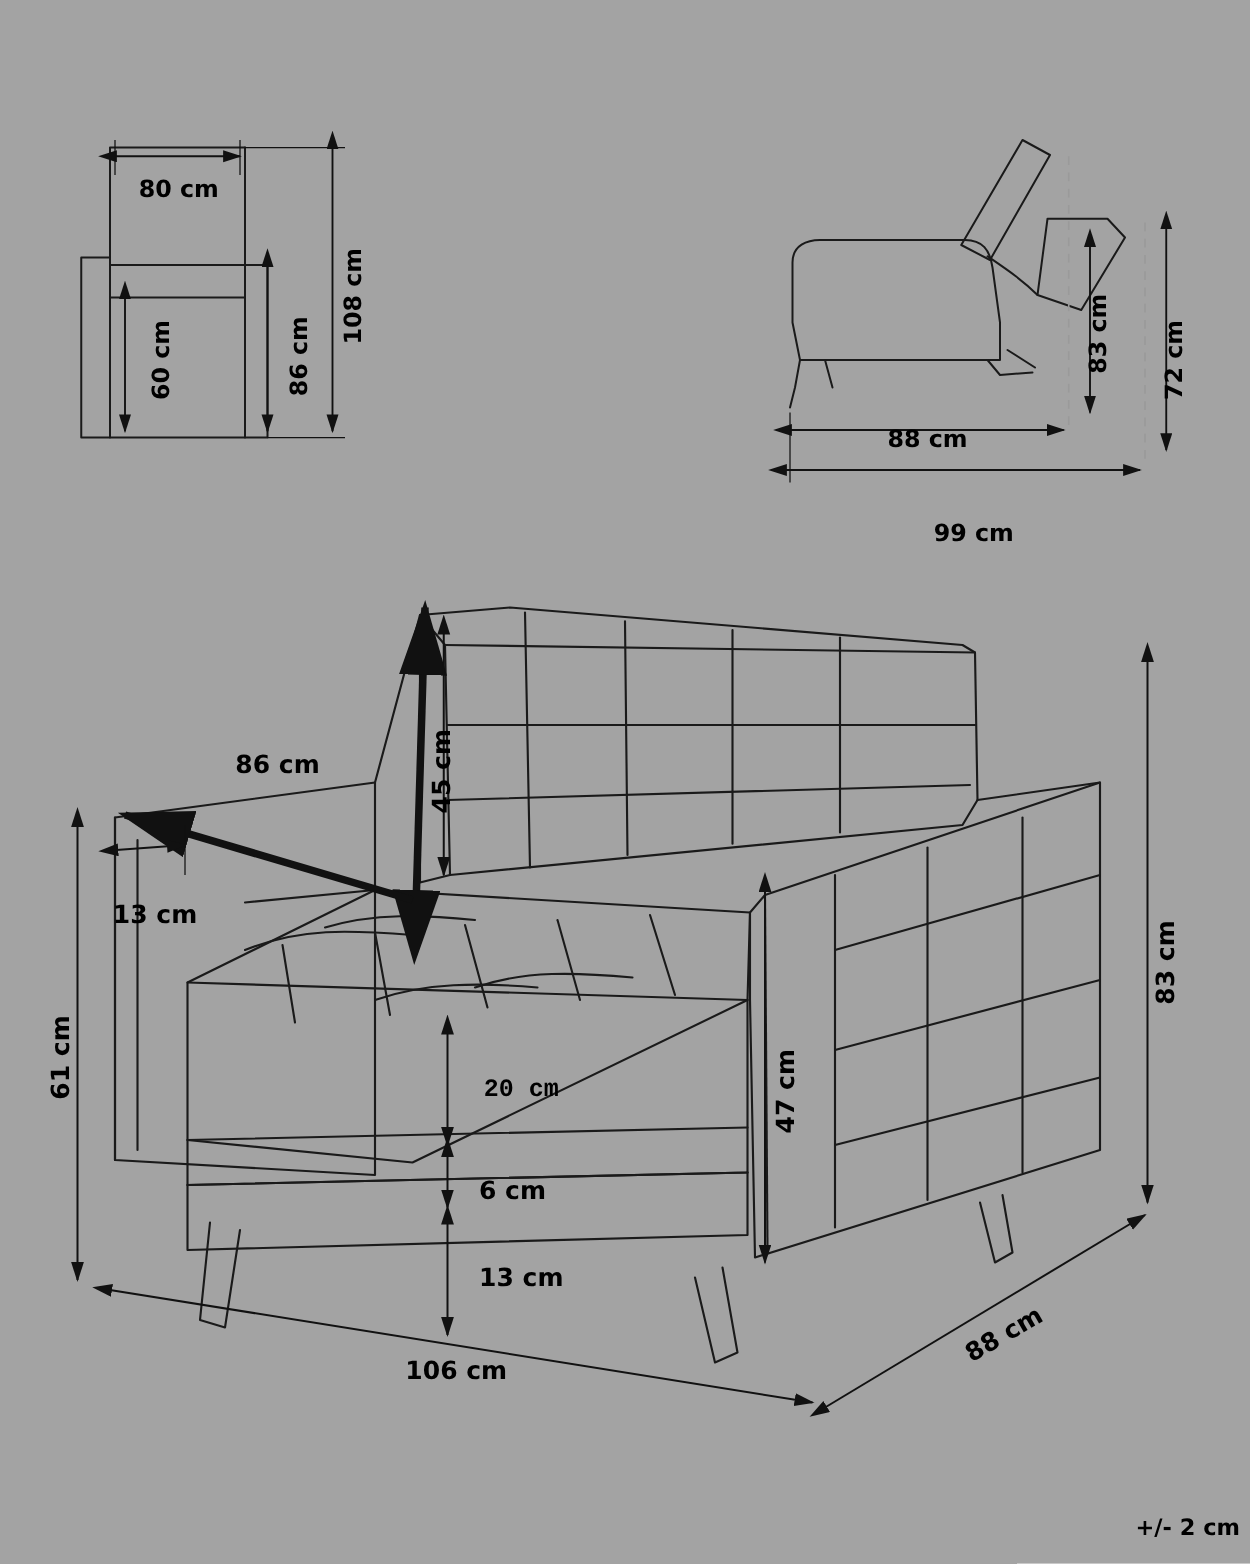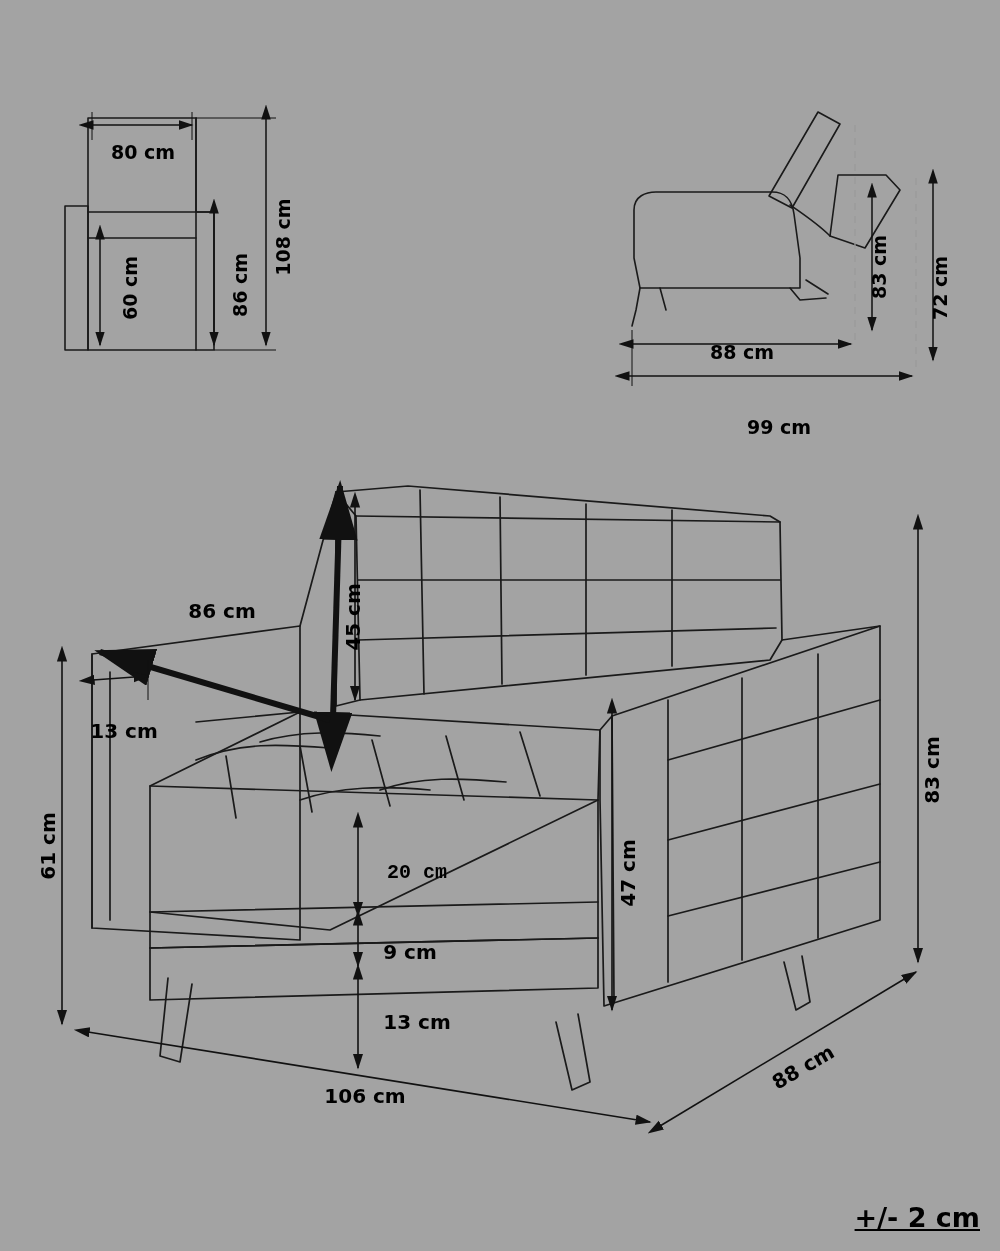--- a/index.html
+++ b/index.html
@@ -199,22 +199,22 @@
   <div class="dim-label rot90" style="left:879px; top:267px; font-size:19px;">83 cm</div>
   <div class="dim-label rot90" style="left:940px; top:288px; font-size:19px;">72 cm</div>
   <div class="dim-label flat" style="left:742px; top:352px; font-size:19px;">88 cm</div>
   <div class="dim-label flat" style="left:779px; top:391px; font-size:19px;margin-top:36px;">99 cm</div>
 
   <div class="dim-label flat" style="left:222px; top:611px; font-size:20px;">86 cm</div>
   <div class="dim-label rot90" style="left:353px; top:617px; font-size:20px;">45 cm</div>
   <div class="dim-label flat" style="left:124px; top:731px; font-size:20px;">13 cm</div>
   <div class="dim-label rot90" style="left:48px; top:846px; font-size:20px;">61 cm</div>
   <div class="dim-label flat" style="left:417px; top:873px; font-size:20px;font-family:Liberation Mono, monospace;">20 cm</div>
-  <div class="dim-label flat" style="left:410px; top:952px; font-size:20px;">9 cm</div>
+  <div class="dim-label flat" style="left:410px; top:952px; font-size:20px;">6 cm</div>
   <div class="dim-label flat" style="left:417px; top:1022px; font-size:20px;">13 cm</div>
   <div class="dim-label rot90" style="left:628px; top:873px; font-size:20px;">47 cm</div>
   <div class="dim-label rot90" style="left:932px; top:770px; font-size:20px;">83 cm</div>
   <div class="dim-label flat" style="left:365px; top:1096px; font-size:20px;">106 cm</div>
   <div class="dim-label flat" style="left:803px; top:1067px; font-size:20px; transform:translate(-50%,-50%) rotate(-30deg);">88 cm</div>
 
-  <div class="tol" style="right:20px; bottom:18px; font-size:27px;text-decoration:underline;">+/- 2 cm</div>
+  <div class="tol" style="right:8px; bottom:18px; font-size:18px;">+/- 2 cm</div>
 
 </div>
 
 </body></html>

